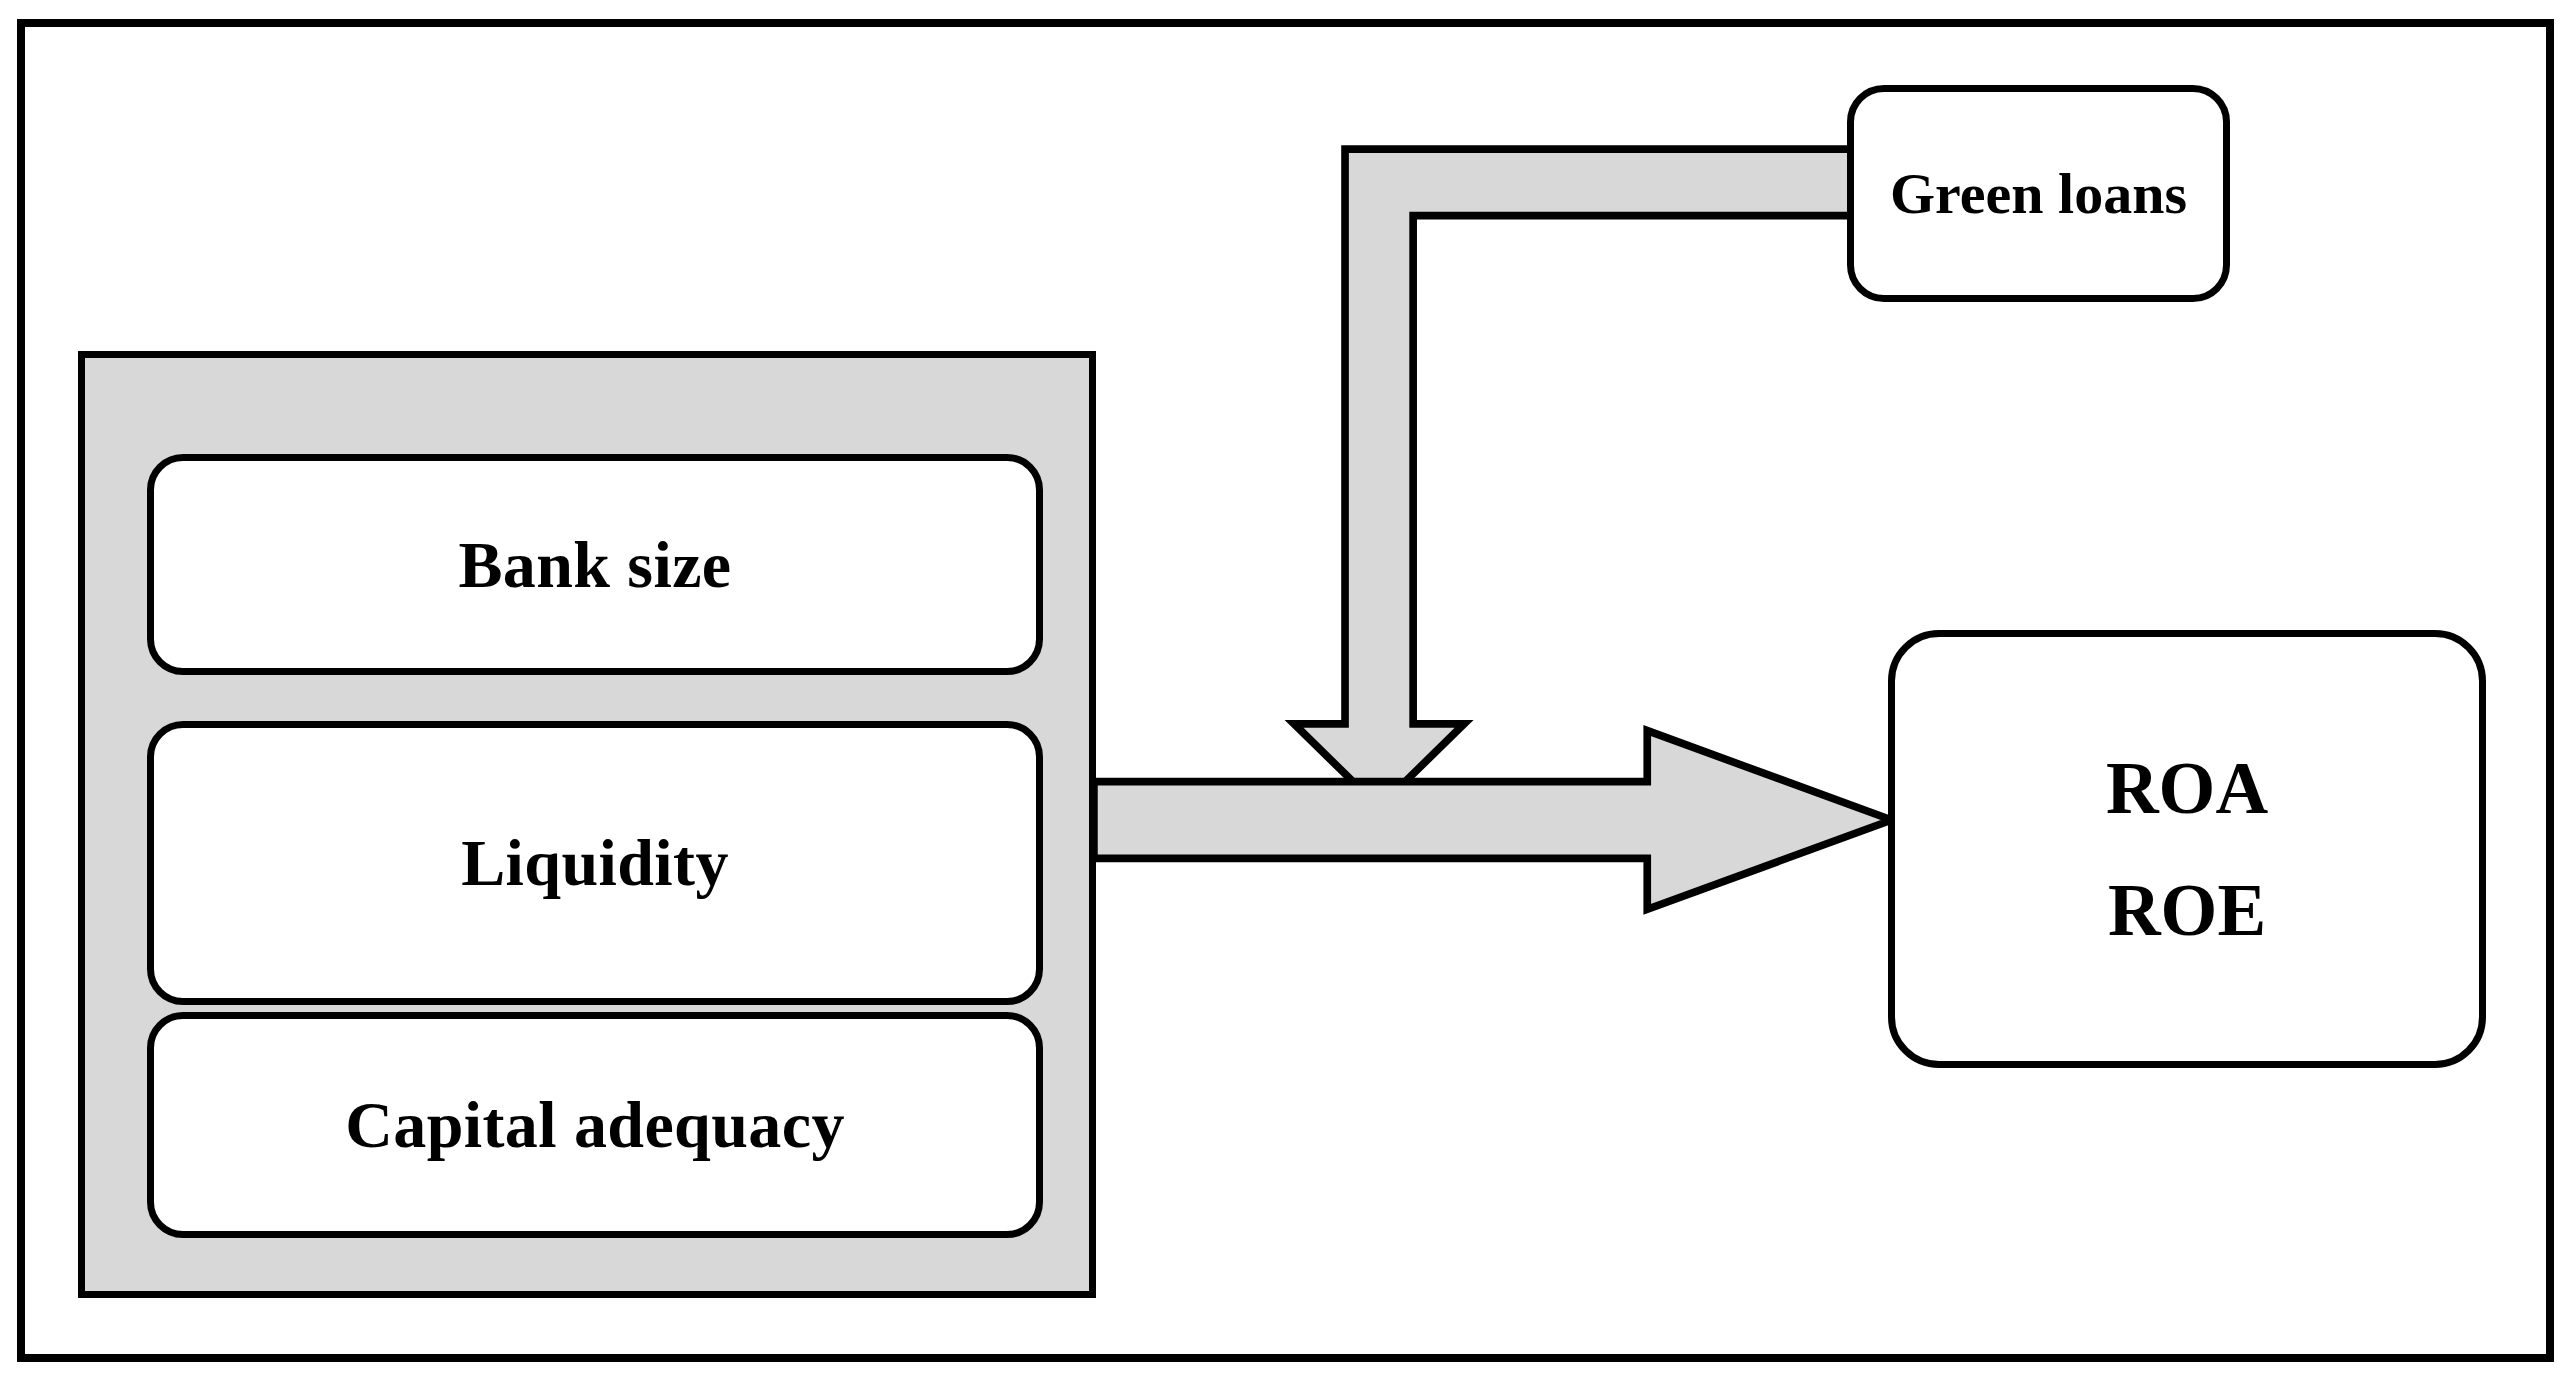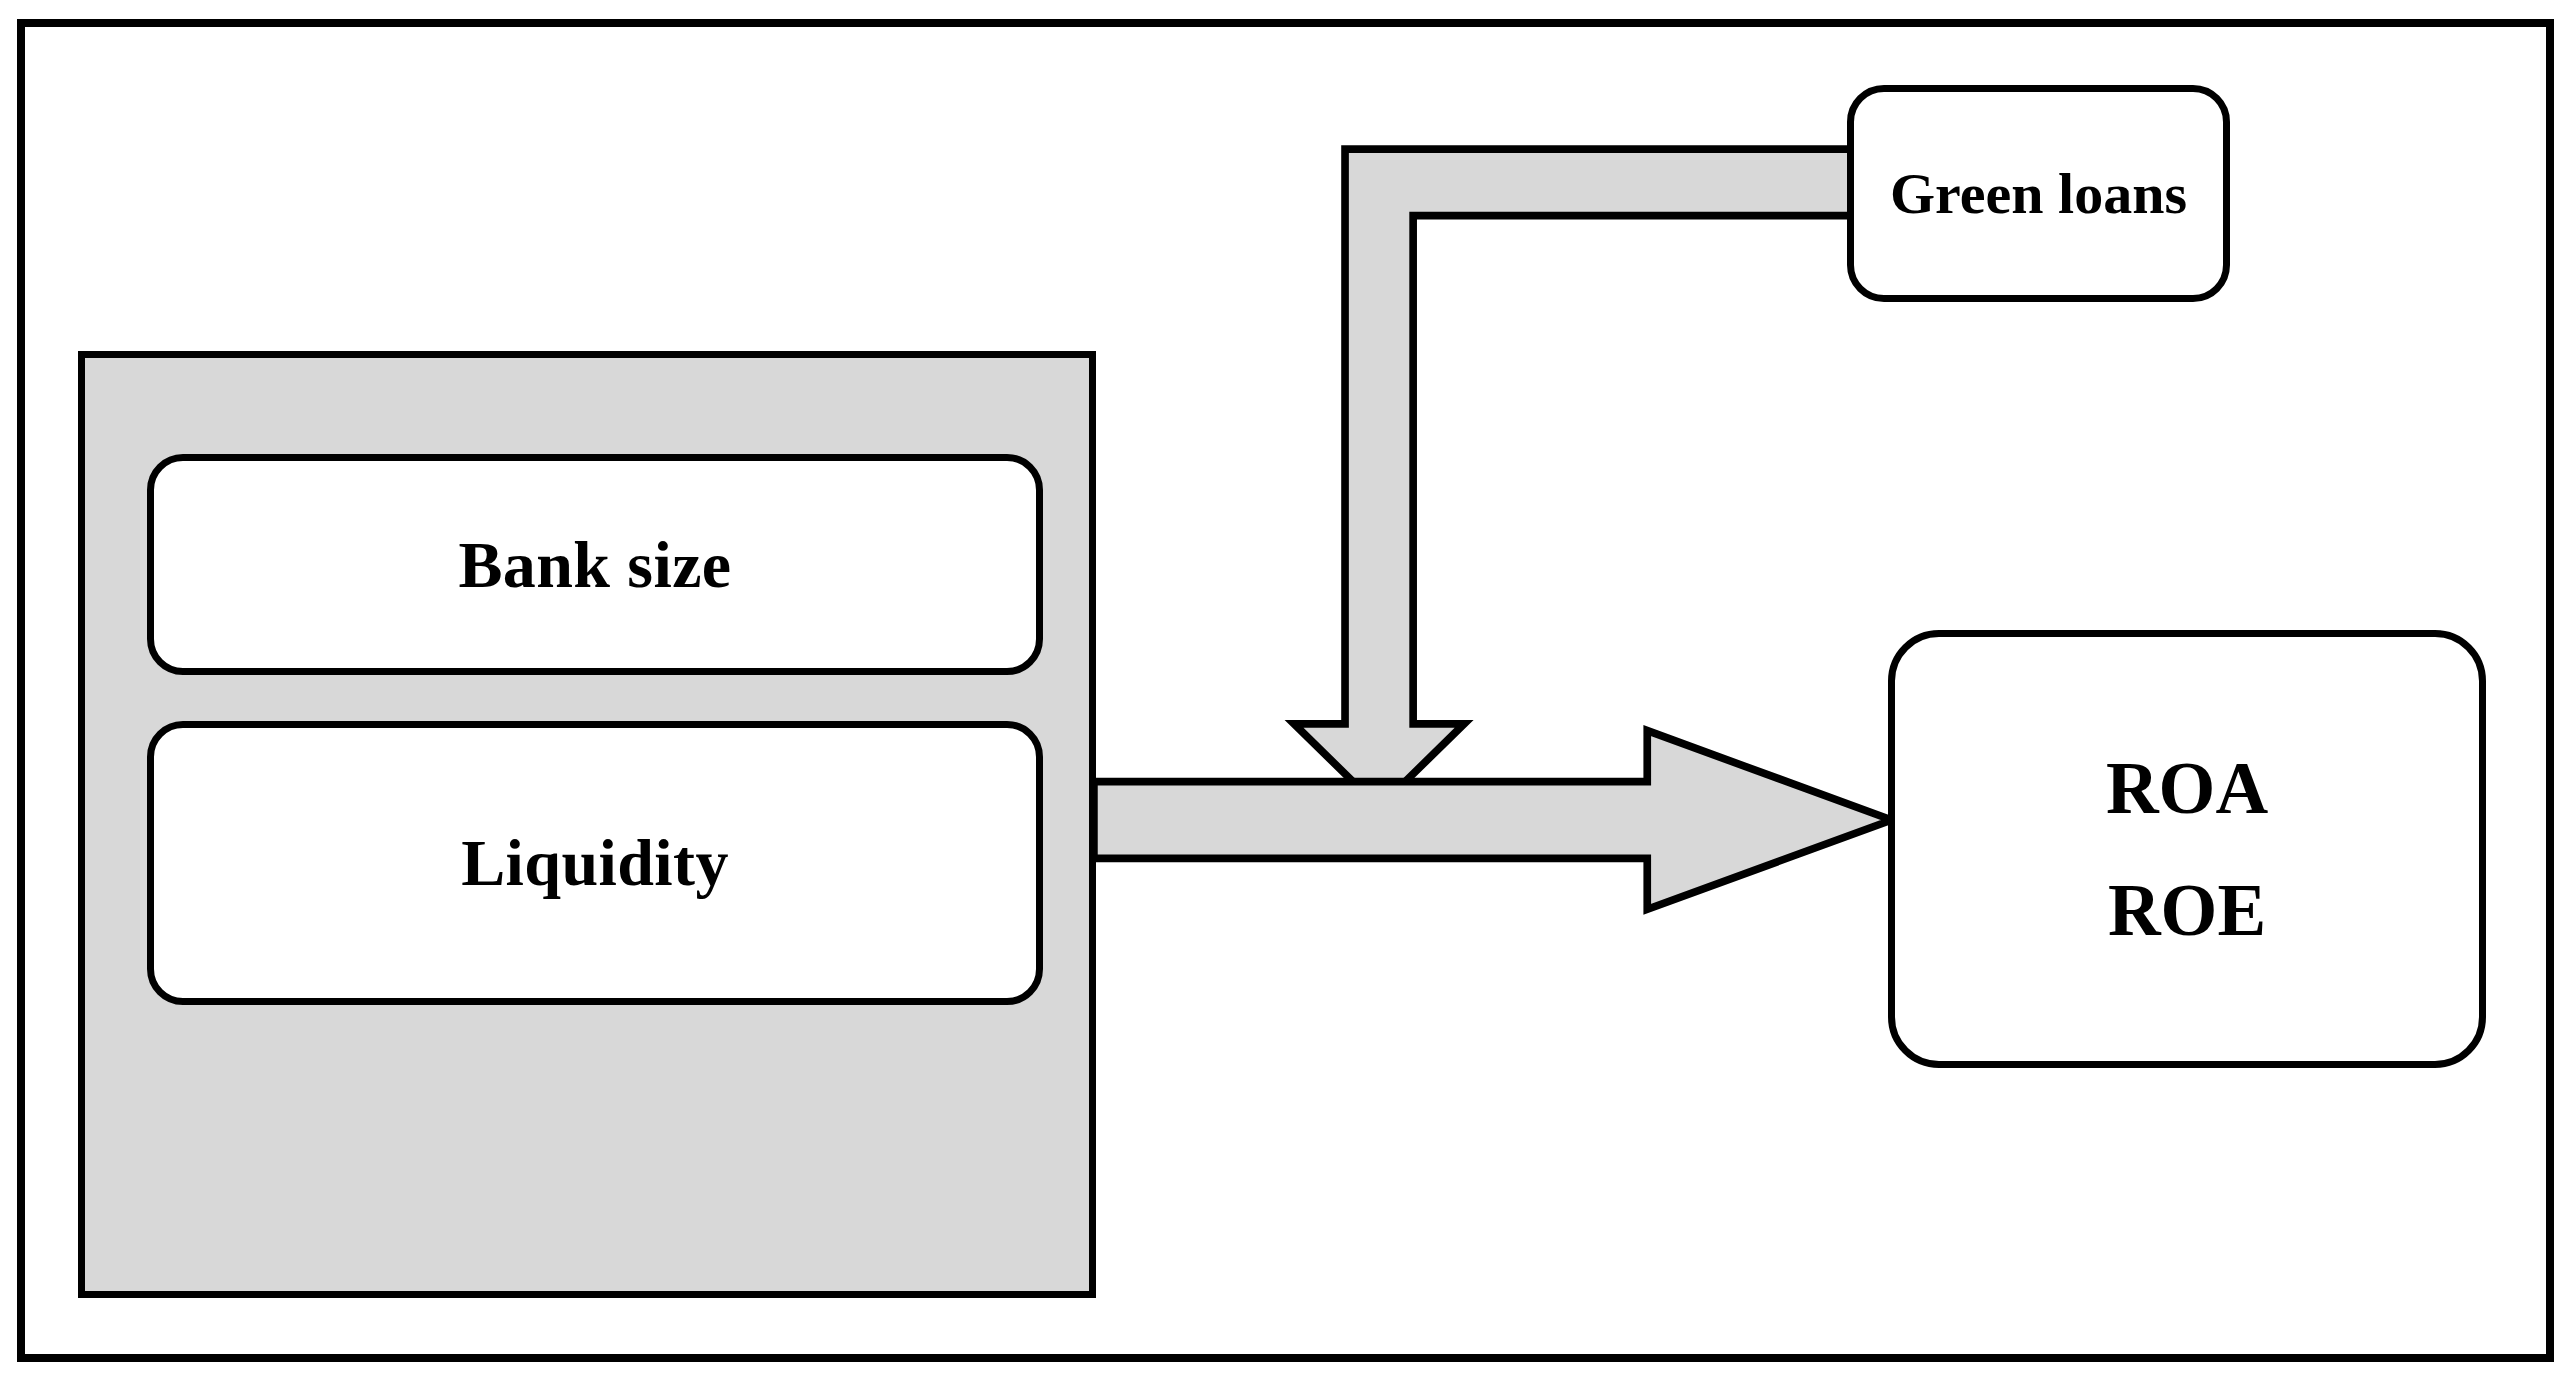--- a/index.html
+++ b/index.html
@@ -160,20 +160,23 @@
   <div id="determinants-panel">
 
     <div class="determinant-box" id="box-bank-size">
       <span class="determinant-label">Bank size</span>
     </div>
 
     <div class="determinant-box" id="box-liquidity">
       <span class="determinant-label">Liquidity</span>
     </div>
 
+    <div class="determinant-box" id="box-capital">
+      <span class="determinant-label">Capital adequacy</span>
+    </div>
 
   </div>
 
   <div id="green-loans-box">
     <span id="green-loans-label">Green loans</span>
   </div>
 
   <div id="outcome-box">
     <span class="outcome-label">ROA</span>
     <span class="outcome-label">ROE</span>

